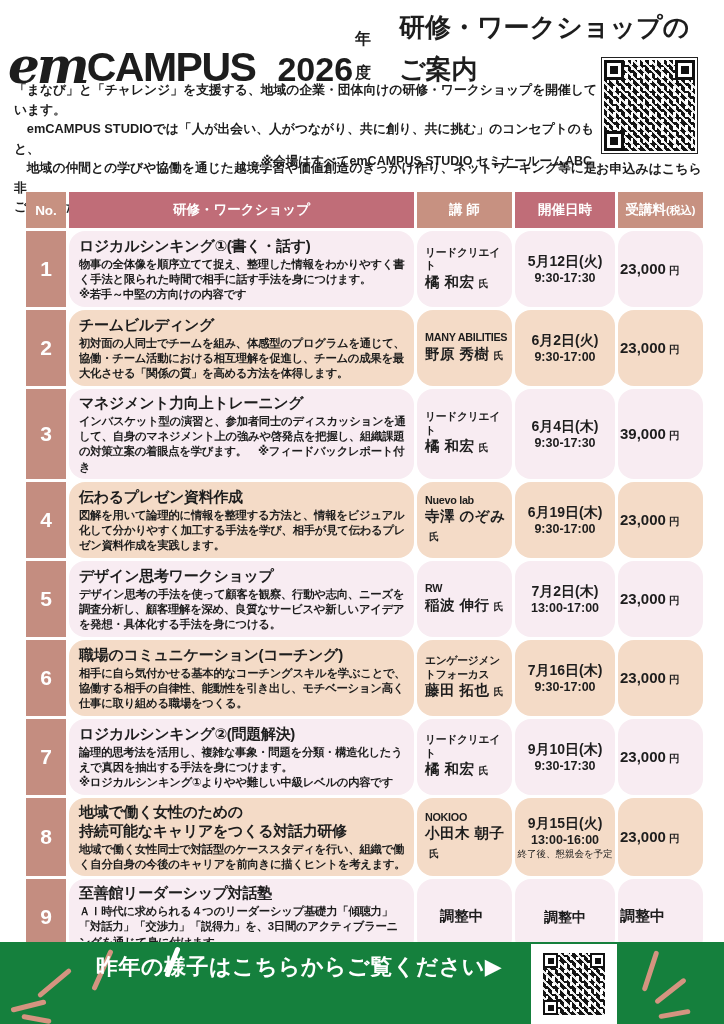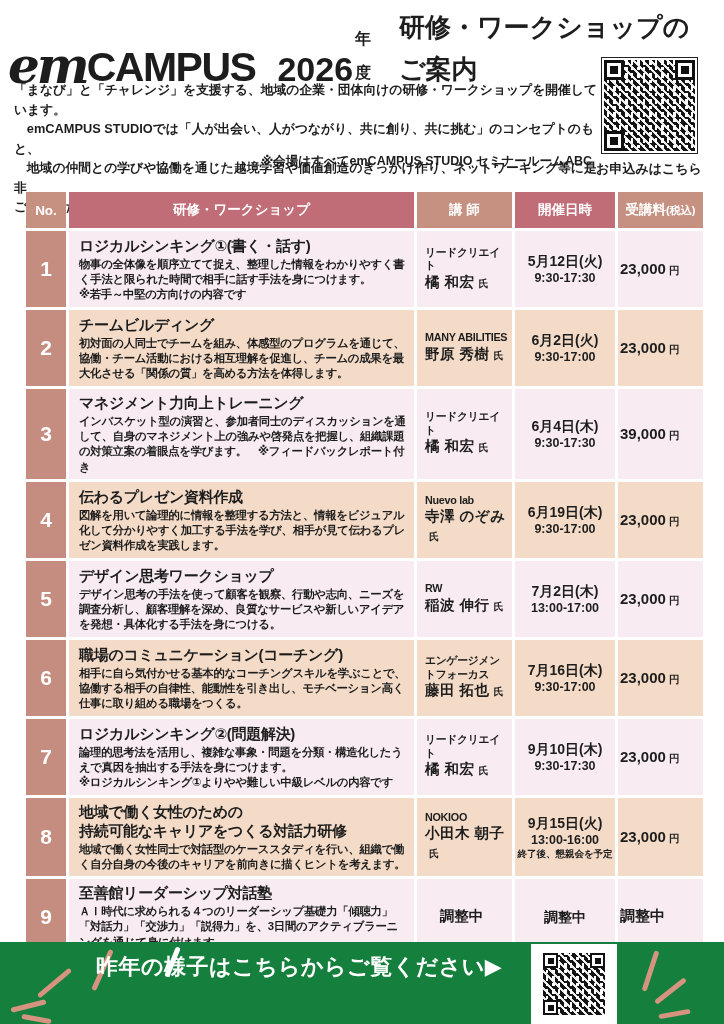--- a/index.html
+++ b/index.html
@@ -36,34 +36,34 @@
 
   
   .wtable { position:absolute; left:23px; top:189px; border-collapse:separate; border-spacing:3px; table-layout:fixed; }
   .wtable col.c-no { width:40px; } .wtable col.c-ws { width:345px; } .wtable col.c-lec { width:95px; }
   .wtable col.c-date { width:100px; } .wtable col.c-fee { width:85px; }
   .wtable th { height:36px; color:#fff; font-size:13.5px; font-weight:800; text-align:center; vertical-align:middle; }
   .th-rose { background:#c06d78; } .th-tan { background:#c79181; }
   .wtable tr.body-row { height:76px; } .wtable tr.last-row { height:62px; }
   td.num { background:#c48d80; color:#fff; font-size:21px; font-weight:800; text-align:center; vertical-align:middle; }
   tr.pink td.cell { background:#f8ecf2; } tr.peach td.cell { background:#f4dbc7; }
-  td.cell { vertical-align:middle; }
+  td.cell { vertical-align:middle;border-radius:16px; }
   td.ws { padding:4px 8px 4px 10px; }
   .ws-title { font-size:15px; font-weight:800; line-height:19px; letter-spacing:-0.3px; }
   .ws-title .t2 { display:block; }
   .ws-desc { font-size:11.4px; font-weight:600; line-height:15.2px; margin-top:2px; letter-spacing:-0.3px; }
   .ws-note { font-size:11.4px; font-weight:600; line-height:15px; letter-spacing:-0.3px; }
   td.lect { padding:2px 4px 2px 8px; }
   .org { font-size:10.8px; font-weight:700; line-height:13.5px; letter-spacing:-0.3px; }
   .lname { font-size:14.5px; font-weight:800; line-height:19px; letter-spacing:0.5px; }
   .suffix { font-size:10px; font-weight:700; margin-left:4px; }
   td.sched { text-align:center; padding:2px; }
   .edate { font-size:14px; font-weight:800; line-height:18px; }
   .etime { font-size:12.5px; font-weight:700; line-height:16px; }
-  .snote { font-size:9.5px; font-weight:700; line-height:12px; }
+  .snote { font-size:9.5px; font-weight:400; line-height:12px; }
   td.fee { padding:2px; }
   .amount { font-size:15px; font-weight:800; }
   .unit { font-size:10.5px; font-weight:700; margin-left:3px; }
   .center-cell { text-align:center !important; padding-left:2px !important; }
   .center-cell .lname { letter-spacing:0; }
 
   
   .footer { position:absolute; left:0; bottom:0; width:724px; height:82px; background:#15803d; }
   .f-line1 { position:absolute; left:96px; top:10px; color:#fff; font-size:22px; font-weight:800; letter-spacing:0.5px; }
   .f-line2 { position:absolute; left:96px; top:44px; color:#fff; font-size:20px; font-weight:800; }

